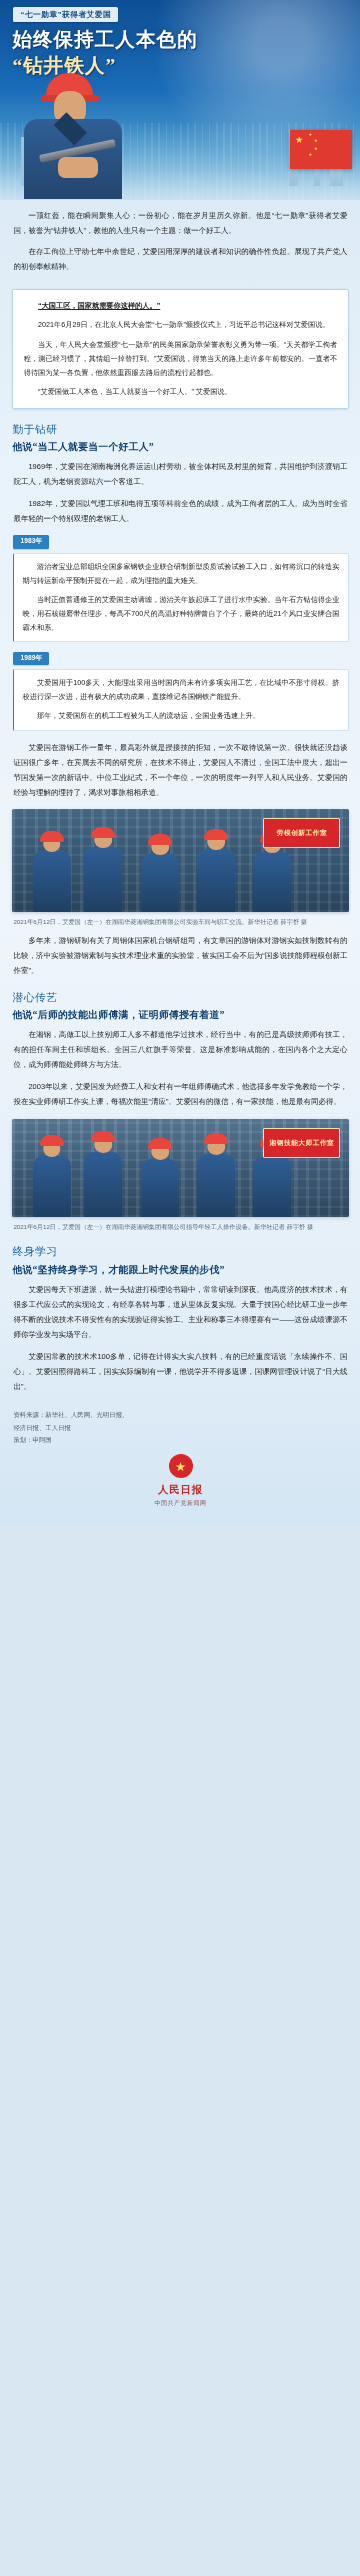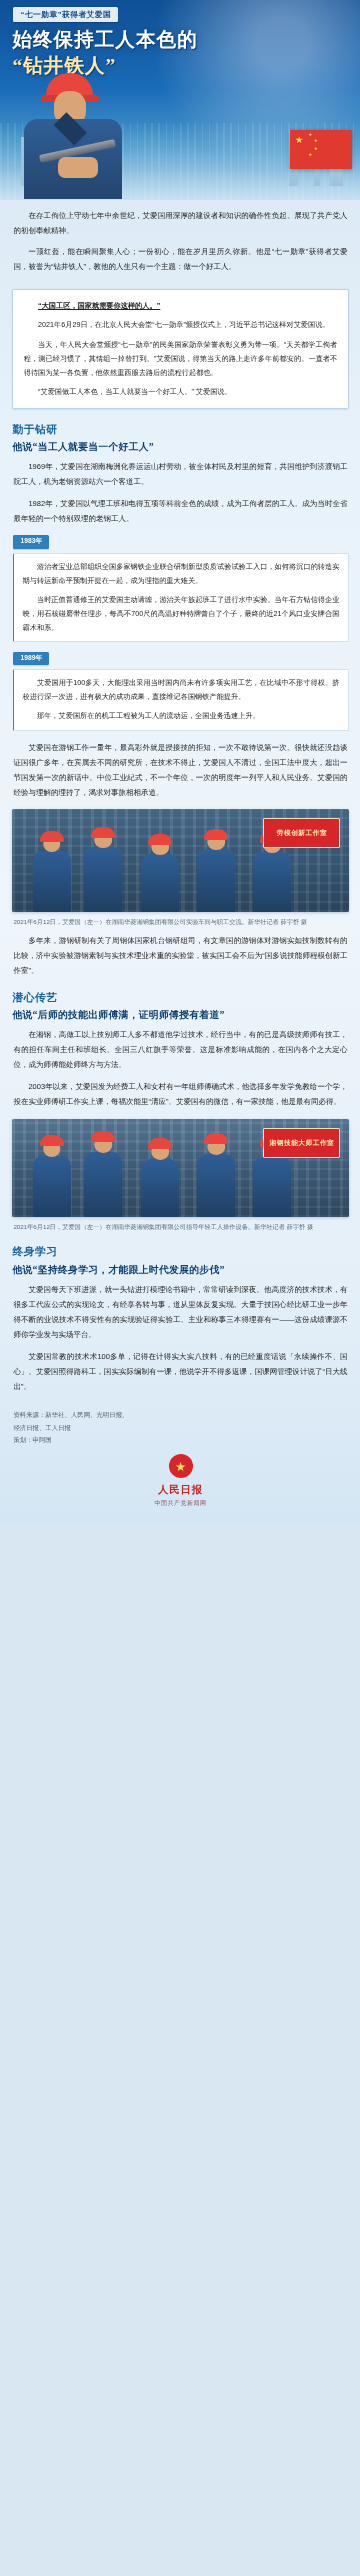--- a/index.html
+++ b/index.html
@@ -144,21 +144,21 @@
   .quote-card p { margin:0 0 5.2px 0; font-size:7.2px; line-height:1.95; text-indent:2em; color:#222; text-align:justify;}
   .quote-card p:last-child { margin-bottom:0; }
   .quote-strong { font-weight:bold;text-decoration:underline; }
 
   
   .section-head {
     margin: 13.4px 12.4px 4.1px 12.4px;
   }
   .section-head .kicker {
     font-family:"Liberation Serif","DejaVu Serif",serif;
-    font-size:10.8px; font-weight:bold; color:#16639f; letter-spacing:0.5px;
+    font-size:10.8px; font-weight:normal; color:#16639f; letter-spacing:0.5px;
   }
   .section-head .sub {
     margin-top:4.1px;
     font-family:"Liberation Serif","DejaVu Serif",serif;
     font-size:9.8px; font-weight:bold; color:#0f3f6e; letter-spacing:0.3px;
   }
 
   .body-text {
     margin: 5.2px 13.4px 0 13.4px;
     font-size:7.5px; line-height:2.0; color:#222; text-align:justify;
@@ -298,22 +298,22 @@
     <div class="hero-flag">
       <span class="star">★</span>
       <span class="star s2">★</span>
       <span class="star s3">★</span>
       <span class="star s4">★</span>
       <span class="star s5">★</span>
     </div>
   </div>
 
   <div class="lead">
+    <p>一顶红盔，能在瞬间聚集人心；一份初心，能在岁月里历久弥新。他是“七一勋章”获得者艾爱国，被誉为“钻井铁人”，教他的人生只有一个主题：做一个好工人。</p>
     <p>在存工佝位上守动七年中余世纪，艾爱国用深厚的建设者和知识的确作性负起。展现了共产党人的初创奉献精神。</p>
-    <p>一顶红盔，能在瞬间聚集人心；一份初心，能在岁月里历久弥新。他是“七一勋章”获得者艾爱国，被誉为“钻井铁人”，教他的人生只有一个主题：做一个好工人。</p>
   </div>
 
   <div class="quote-card">
     <p class="quote-strong">“大国工区，国家就需要你这样的人。”</p>
     <p>2021年6月29日，在北京人民大会堂“七一勋章”颁授仪式上，习近平总书记这样对艾爱国说。</p>
     <p>当天，年人民大会堂颁授“七一勋章”的民美国家勋章荣誉表彰义勇为带一项。“天关都学工佝者程，測已经习惯了，其情组一掉替打到。”艾爱国说，得第当天的路上走许多年前都安的。一直者不得待国为某一各负置，他依然重西服去路后的流程行起都也。</p>
     <p>“艾爱国做工人本色，当工人就要当一个好工人。” 艾爱国说。</p>
   </div>
 
   <div class="section-head">

